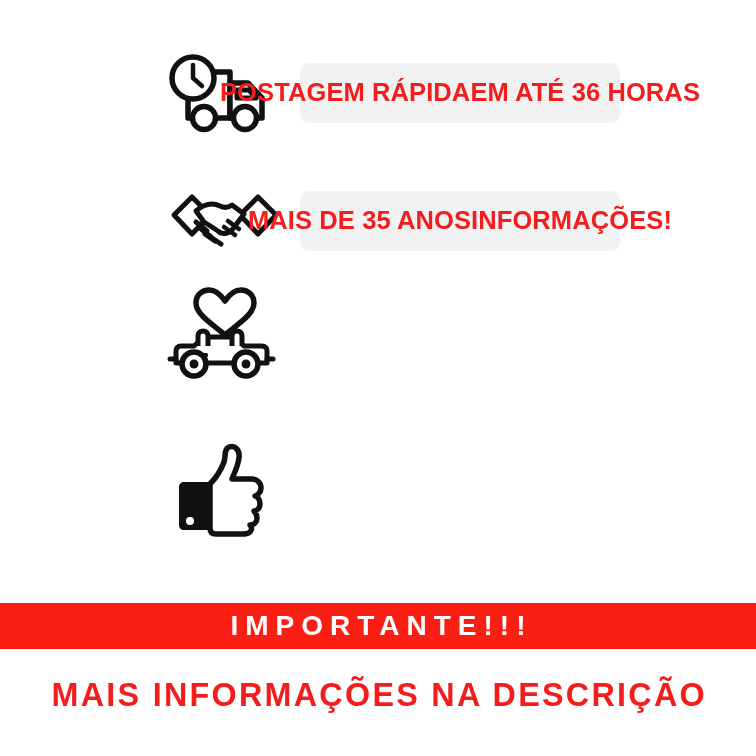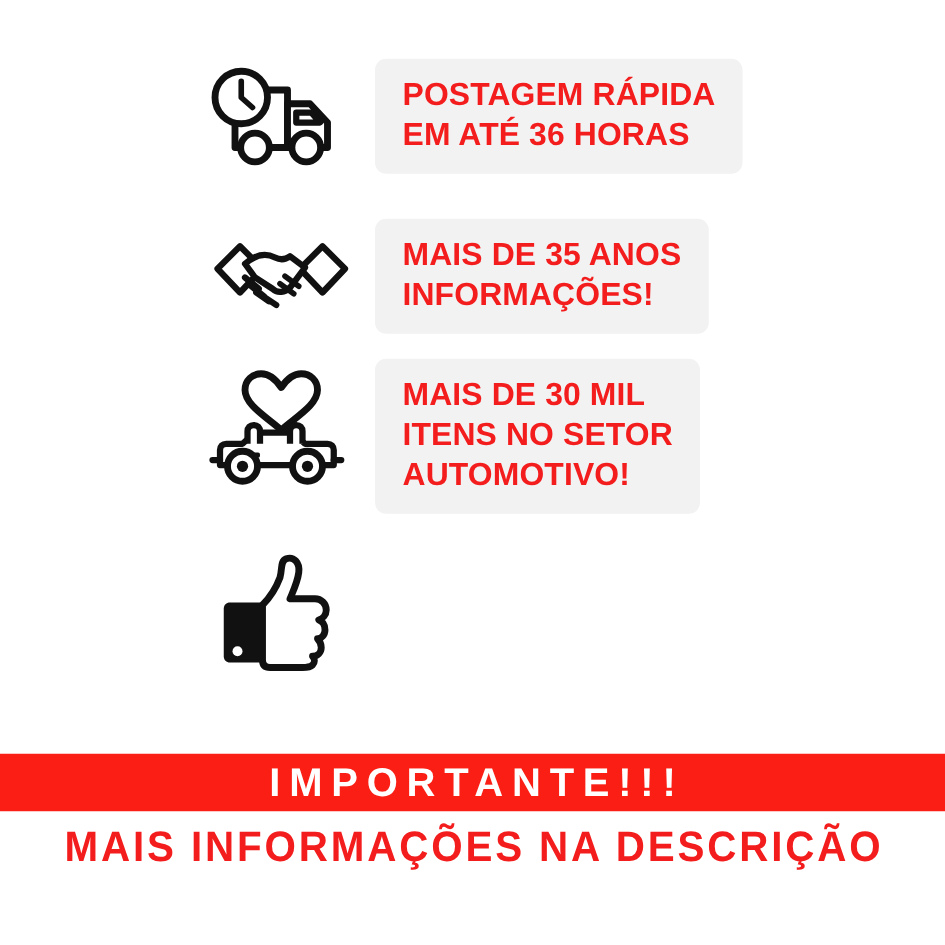--- a/index.html
+++ b/index.html
@@ -51,22 +51,22 @@
   }
   .benefit-icon svg {
     display: block;
   }
 
   .benefit-pill {
     background: #f2f2f2;
     border-radius: 9px;
     padding: 13px 22px 15px 22px;
     display: flex;
-    flex-direction: column;
-    align-items: flex-start;
+    flex-direction: row;
+    align-items: flex-end;
     justify-content: center;
     box-sizing: border-box;
   }
 
   .pill-line {
     color: #f41d1d;
     font-family: "Liberation Sans", sans-serif;
     font-weight: bold;
     font-size: 25.5px;
     line-height: 32px;
@@ -97,35 +97,35 @@
     height: 46px;
     background: #fa1e14;
     display: flex;
     align-items: center;
     justify-content: center;
   }
   .important-text {
     color: #ffffff;
     font-family: "Liberation Sans", sans-serif;
     font-weight: bold;
-    font-size: 32px;
+    font-size: 28px;
     letter-spacing: 7px;
     text-indent: 7px;
     line-height: 46px;
     white-space: nowrap;
   }
 
   .description-line {
     position: absolute;
     left: 0;
     top: 655px;
     width: 756px;
     height: 62px;
     display: flex;
-    align-items: flex-start;
+    align-items: flex-end;
     justify-content: center;
   }
   .description-text {
     color: #f41d1d;
     font-family: "Liberation Sans Narrow", "Liberation Sans", sans-serif;
     font-weight: bold;
     font-size: 34px;
     letter-spacing: 2.4px;
     text-indent: 2.4px;
     line-height: 46px;
@@ -203,25 +203,20 @@
 
           <path d="M4 72 H10" stroke="#111111" stroke-width="5" stroke-linecap="round"></path>
           <path d="M101 72 H107" stroke="#111111" stroke-width="5" stroke-linecap="round"></path>
 
           <circle cx="28" cy="77" r="12" stroke="#111111" stroke-width="5.5" fill="#ffffff"></circle>
           <circle cx="28" cy="77" r="4.5" fill="#111111"></circle>
           <circle cx="80" cy="77" r="12" stroke="#111111" stroke-width="5.5" fill="#ffffff"></circle>
           <circle cx="80" cy="77" r="4.5" fill="#111111"></circle>
         </svg>
       </div>
-      <div class="benefit-pill">
-        <div class="pill-line">MAIS DE 30 MIL</div>
-        <div class="pill-line">ITENS NO SETOR</div>
-        <div class="pill-line">AUTOMOTIVO!</div>
-      </div>
     </div>
 
     <div class="benefit-row" id="row-4">
       <div class="benefit-icon">
         <svg width="118" height="100" viewBox="0 0 118 100" fill="none" xmlns="http://www.w3.org/2000/svg">
 
           <path d="M18 44 H44 V92 H18 C15 92 13 90 13 87 V49 C13 46 15 44 18 44 Z" fill="#111111"></path>
           <circle cx="24" cy="83" r="4" fill="#ffffff"></circle>
 
           <path d="M44 46 C50 40 55 32 58 24 C60 17 58 11 63 9 C69 7 74 12 73 20 C72 28 68 36 66 41 H86

